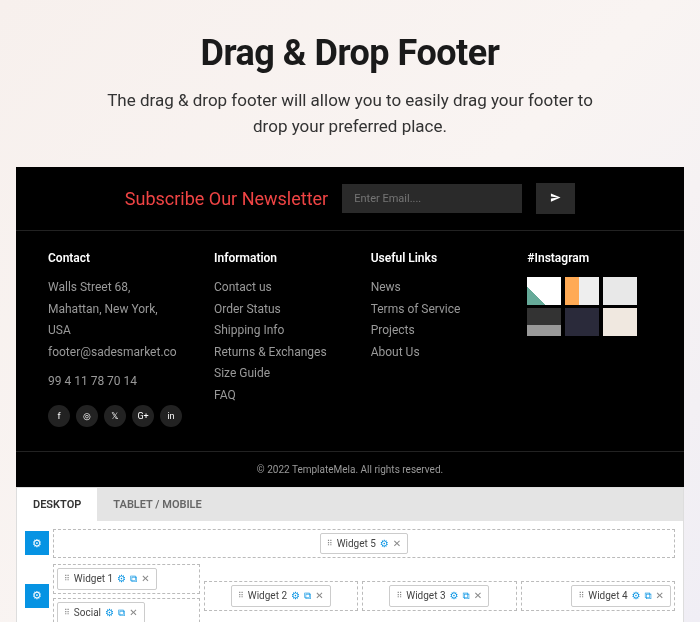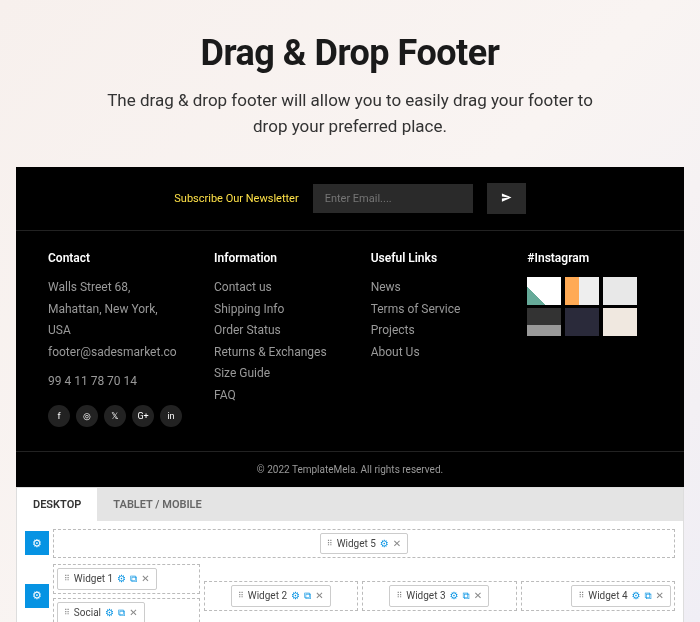--- a/index.html
+++ b/index.html
@@ -2,22 +2,22 @@
 <html><head>
 <meta charset="utf-8">
 <style>
 *{margin:0;padding:0;box-sizing:border-box;font-family:-apple-system,BlinkMacSystemFont,"Segoe UI",Roboto,sans-serif}
 body{width:700px;height:622px;background:linear-gradient(135deg,#f7f0ed 0%,#f9f4f2 50%,#f0eef5 100%);overflow:hidden}
 .hero{text-align:center;padding:32px 40px 20px}
 .hero h1{font-size:36px;font-weight:700;color:#1a1a1a;margin-bottom:14px;letter-spacing:-0.5px}
 .hero p{font-size:17px;color:#333;line-height:1.5;max-width:520px;margin:0 auto}
 .footer-preview{background:#000;margin:8px 16px 0;padding:0}
 .newsletter{display:flex;align-items:center;justify-content:center;gap:14px;padding:16px 30px;border-bottom:1px solid #222}
-.newsletter-label{color:#fde047;font-size:11px}
-.newsletter-input{background:#2a2a2a;border:none;color:#888;font-size:11px;padding:8px 12px;width:160px}
+.newsletter-label{color:#ef4444;font-size:18px}
+.newsletter-input{background:#2a2a2a;border:none;color:#888;font-size:11px;padding:8px 12px;width:180px}
 .newsletter-btn{background:#2a2a2a;border:none;color:#fff;padding:8px 14px;cursor:pointer}
 .footer-cols{display:flex;padding:20px 32px 24px;gap:32px}
 .footer-col{flex:1}
 .footer-col h4{color:#fff;font-size:12px;font-weight:600;margin-bottom:12px}
 .footer-col p,.footer-col a{color:#999;font-size:12px;line-height:1.8;display:block;text-decoration:none}
 .phone{color:#fff;font-size:10px;margin-top:8px}
 .socials{display:flex;gap:6px;margin-top:12px}
 .social{width:22px;height:22px;border-radius:50%;background:#222;display:flex;align-items:center;justify-content:center;color:#fff;font-size:9px}
 .insta-grid{display:grid;grid-template-columns:repeat(3,1fr);gap:3px;width:110px}
 .insta-img{width:34px;height:28px;background:#555}
@@ -72,22 +72,22 @@
         <span class="social">f</span>
         <span class="social">◎</span>
         <span class="social">𝕏</span>
         <span class="social">G+</span>
         <span class="social">in</span>
       </div>
     </div>
     <div class="footer-col">
       <h4>Information</h4>
       <a>Contact us</a>
+      <a>Order Status</a>
       <a>Shipping Info</a>
-      <a>Order Status</a>
       <a>Returns &amp; Exchanges</a>
       <a>Size Guide</a>
       <a>FAQ</a>
     </div>
     <div class="footer-col">
       <h4>Useful Links</h4>
       <a>News</a>
       <a>Terms of Service</a>
       <a>Projects</a>
       <a>About Us</a>

